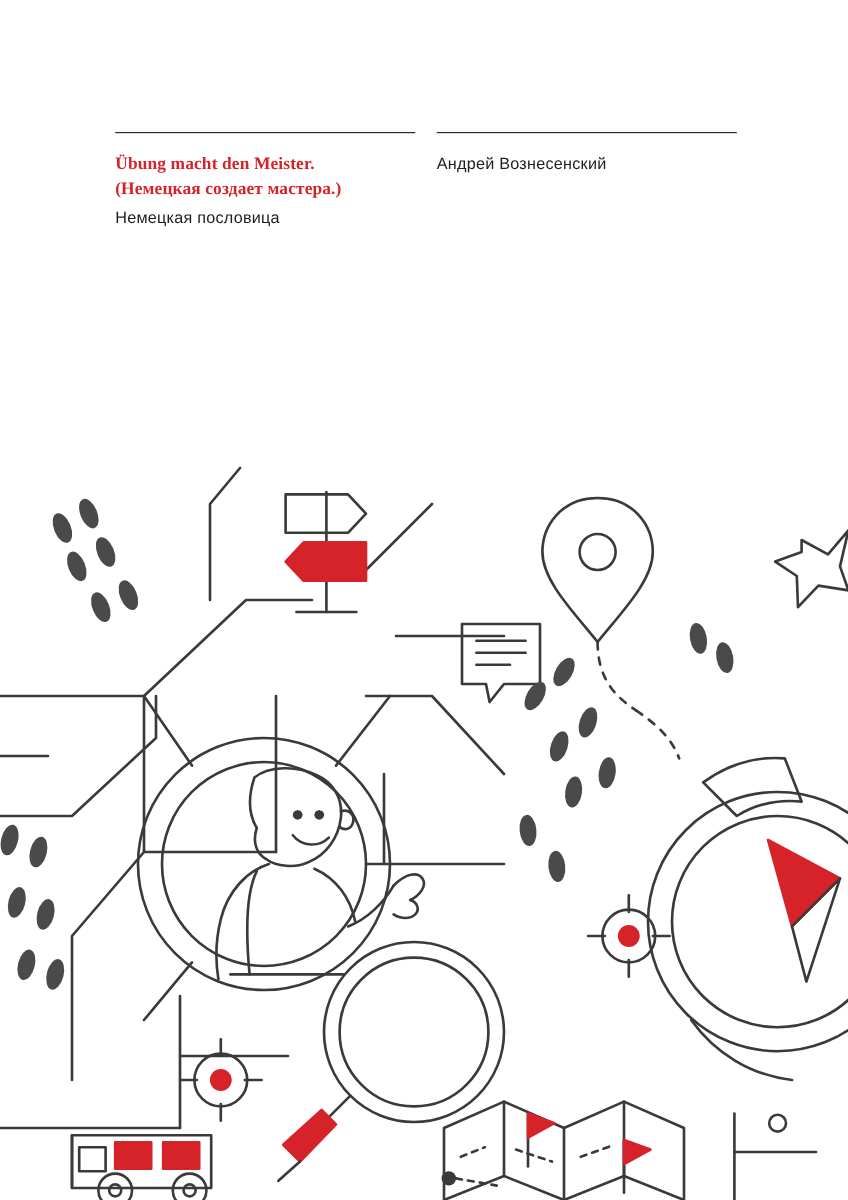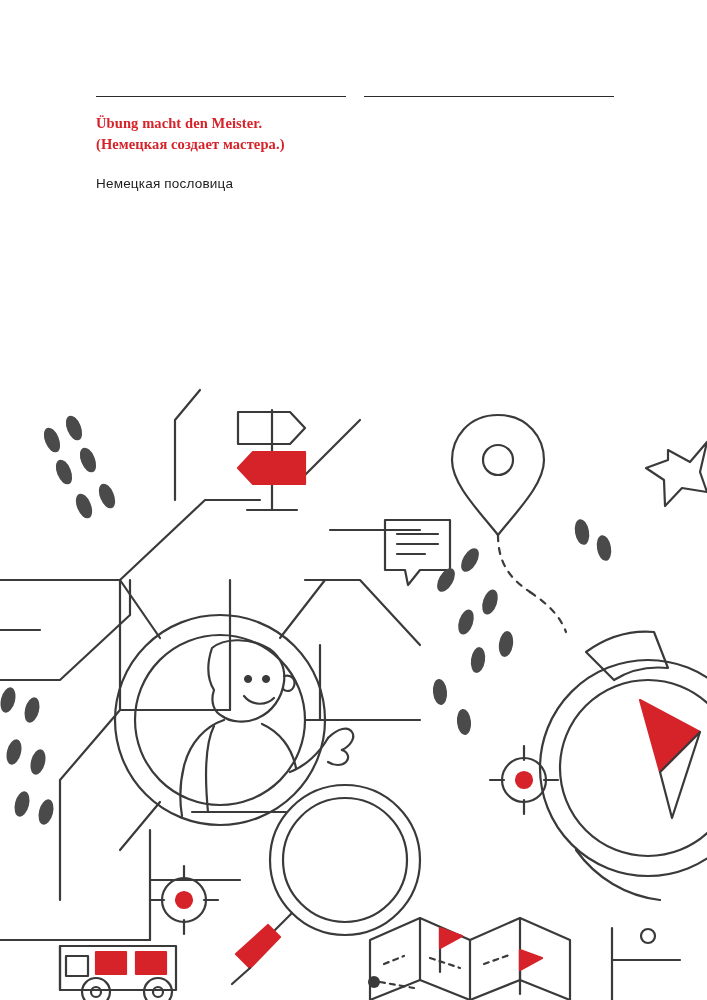--- a/index.html
+++ b/index.html
@@ -11,21 +11,21 @@
     width: 707px;
     height: 1000px;
     position: relative;
     overflow: hidden;
     font-family: "Liberation Sans", sans-serif;
   }
 
   
   .epigraphs {
     position: absolute;
-    top: 96px;
+    top: 110px;
     left: 96px;
     width: 540px;
     display: flex;
     flex-direction: row;
     gap: 18px;
   }
   .epigraph {
     width: 250px;
   }
   .epigraph .rule {
@@ -39,21 +39,21 @@
     font-weight: bold;
     font-size: 14.5px;
     line-height: 1.45;
     letter-spacing: 0.1px;
   }
   .attribution {
     color: #1d1d1d;
     font-family: "Liberation Sans", sans-serif;
     font-size: 13.5px;
     line-height: 1.5;
-    margin-top: 19px;
+    margin-top: 3px;
     letter-spacing: 0.2px;
   }
   .epigraph-right .attribution {
     margin-top: 5px;
   }
 
   
   .illustration {
     position: absolute;
     left: 0;
@@ -72,20 +72,21 @@
 
   <div class="epigraph epigraph-left">
     <div class="rule"></div>
     <div class="quote-line">Übung macht den Meister.</div>
     <div class="quote-line">(Немецкая создает мастера.)</div>
     <div class="attribution">Немецкая пословица</div>
   </div>
 
   <div class="epigraph epigraph-right">
     <div class="rule"></div>
+    <div class="attribution">Андрей Вознесенский</div>
   </div>
 
 </div>
 
 <div class="illustration">
 <svg width="707" height="620" viewBox="0 0 707 620" fill="none" xmlns="http://www.w3.org/2000/svg">
   <g stroke="#3a3a3a" stroke-width="2.2" fill="none" stroke-linecap="round" stroke-linejoin="round">
 
     <path d="M-5 200 L120 200 L205 120 L260 120"></path>
     <path d="M-5 300 L60 300 L130 235 L130 200"></path>

